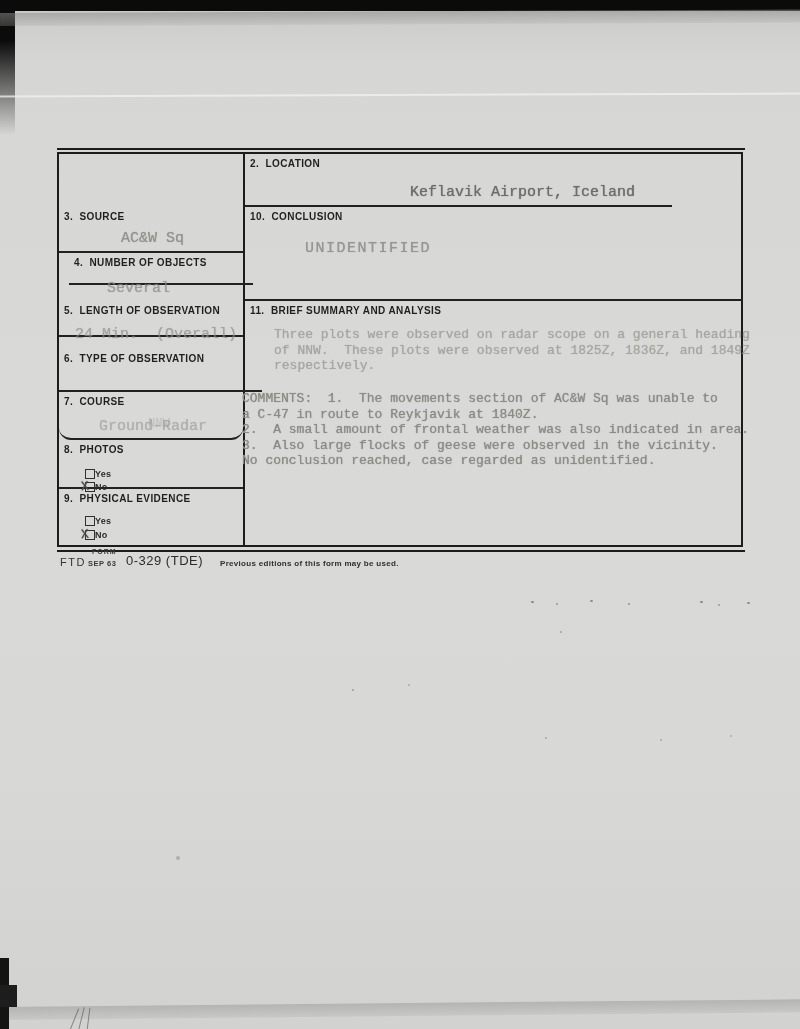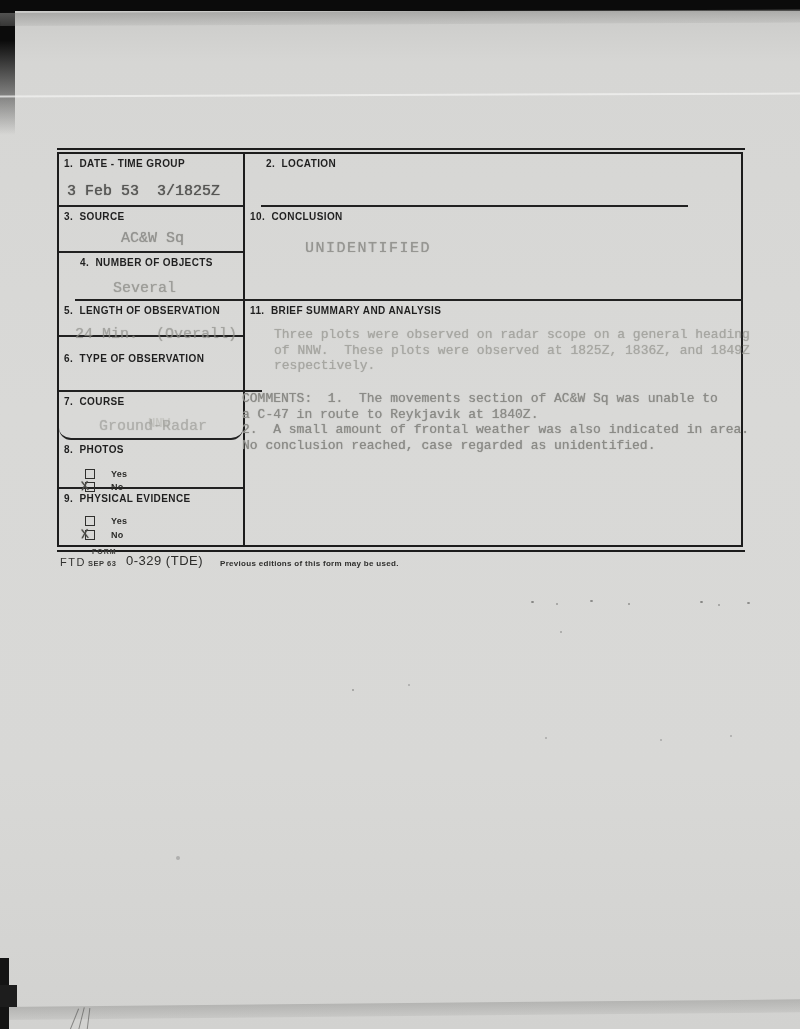--- a/index.html
+++ b/index.html
@@ -50,21 +50,21 @@
   .comments{position:absolute;left:-3px;top:90px;font-size:13px;line-height:15.6px;
     color:#8b8b87;}
   .summary div,.comments div{font-family:"Liberation Mono","DejaVu Sans Mono",monospace;
     white-space:pre;text-shadow:0 0 1px currentColor;}
   
   .cb-row{position:absolute;left:26px;height:12px;}
   .cb{display:inline-block;width:8px;height:8px;border:1.5px solid #30302e;
     vertical-align:middle;position:relative;}
   .xmark{position:absolute;left:-5px;top:-4px;font-family:"Liberation Mono",monospace;
     font-size:13px;color:#4c4c48;transform:rotate(-4deg);text-shadow:0 0 1px #4c4c48;}
-  .cb-label{font-size:9px;font-weight:bold;color:#2b2b29;margin-left:16px;
+  .cb-label{font-size:9px;font-weight:bold;color:#2b2b29;margin-left:0;
     vertical-align:middle;letter-spacing:.3px;}
   
   .watermark{position:absolute;left:283px;top:496px;font-size:35px;font-weight:bold;
     letter-spacing:1px;color:rgba(229,229,227,.92);
     text-shadow:-1px -1px 1px rgba(95,95,93,.6),1px 1px 1px rgba(255,255,255,.95);}
   
   .footer-ftd{position:absolute;left:60px;top:556px;font-size:11px;color:#333331;letter-spacing:1.5px;}
   .footer-formword{position:absolute;left:92px;top:548px;font-size:7px;font-weight:bold;color:#3a3a38;letter-spacing:1px;}
   .footer-sep{position:absolute;left:88px;top:559px;font-size:7.5px;font-weight:bold;color:#3a3a38;letter-spacing:.5px;}
   .footer-number{position:absolute;left:126px;top:553px;font-size:13px;color:#2d2d2b;letter-spacing:.5px;}
@@ -99,29 +99,25 @@
   <div class="speck" style="left:176px;top:856px;width:4px;height:4px;opacity:.25;"></div>
   <div class="speck" style="left:545px;top:737px;width:2px;height:2px;opacity:.3;"></div>
   <div class="speck" style="left:660px;top:739px;width:2px;height:2px;opacity:.3;"></div>
   <div class="speck" style="left:730px;top:735px;width:2px;height:2px;opacity:.3;"></div>
 
   <div class="form-table">
     <div class="tline-top"></div>
     <div class="tline-bottom"></div>
     <div class="vline"></div>
 
-    <div class="cell bb" style="left:0;top:0;width:184px;height:53px;">
-      <div class="lbl">1.  DATE - TIME GROUP</div>
-      <div class="typed v-date">3 Feb 53  3/1825Z</div>
-    </div>
     <div class="cell bb" style="left:0;top:53px;width:184px;height:46px;">
       <div class="lbl">3.  SOURCE</div>
       <div class="typed v-src">AC&amp;W Sq</div>
     </div>
-    <div class="cell bb" style="left:16px;top:99px;width:184px;height:48px;">
+    <div class="cell bb" style="left:10px;top:99px;width:184px;height:32px;">
       <div class="lbl">4.  NUMBER OF OBJECTS</div>
       <div class="typed v-num">Several</div>
     </div>
     <div class="cell bb" style="left:0;top:147px;width:184px;height:36px;">
       <div class="lbl">5.  LENGTH OF OBSERVATION</div>
       <div class="typed v-len">24 Min.  (Overall)</div>
     </div>
     <div class="cell bb" style="left:0;top:195px;width:203px;height:43px;">
       <div class="lbl">6.  TYPE OF OBSERVATION</div>
       <div class="typed v-typ">Ground-Radar</div>
@@ -142,38 +138,40 @@
     <div class="cell" style="left:0;top:335px;width:184px;height:56px;">
       <div class="lbl">9.  PHYSICAL EVIDENCE</div>
       <div class="cb-row" style="top:22px;">
         <span class="cb"></span><span class="cb-label">Yes</span>
       </div>
       <div class="cb-row" style="top:36px;">
         <span class="cb"><span class="xmark">X</span></span><span class="cb-label">No</span>
       </div>
     </div>
 
-    <div class="cell bb" style="left:202px;top:0;width:427px;height:53px;">
+    <div class="cell bb" style="left:186px;top:0;width:427px;height:53px;">
       <div class="lbl">2.  LOCATION</div>
+      <div class="typed v-loc">Keflavik Airport, Iceland</div>
     </div>
     <div class="cell bb" style="left:186px;top:53px;width:498px;height:94px;">
       <div class="lbl">10.  CONCLUSION</div>
       <div class="typed v-con">UNIDENTIFIED</div>
     </div>
     <div class="cell" style="left:186px;top:147px;width:498px;height:244px;border-radius:15px;">
       <div class="lbl">11.  BRIEF SUMMARY AND ANALYSIS</div>
       <div class="summary">
         <div>Three plots were observed on radar scope on a general heading</div>
         <div>of NNW.  These plots were observed at 1825Z, 1836Z, and 1849Z</div>
         <div>respectively.</div>
       </div>
       <div class="comments">
         <div>COMMENTS:  1.  The movements section of AC&amp;W Sq was unable to</div>
         <div>a C-47 in route to Reykjavik at 1840Z.</div>
         <div>2.  A small amount of frontal weather was also indicated in area.</div>
+        <div>3.  Also large flocks of geese were observed in the vicinity.</div>
         <div>No conclusion reached, case regarded as unidentified.</div>
       </div>
     </div>
   </div>
 
 
   <div class="footer-ftd">FTD</div>
   <div class="footer-formword">FORM</div>
   <div class="footer-sep">SEP 63</div>
   <div class="footer-number">0-329  (TDE)</div>

